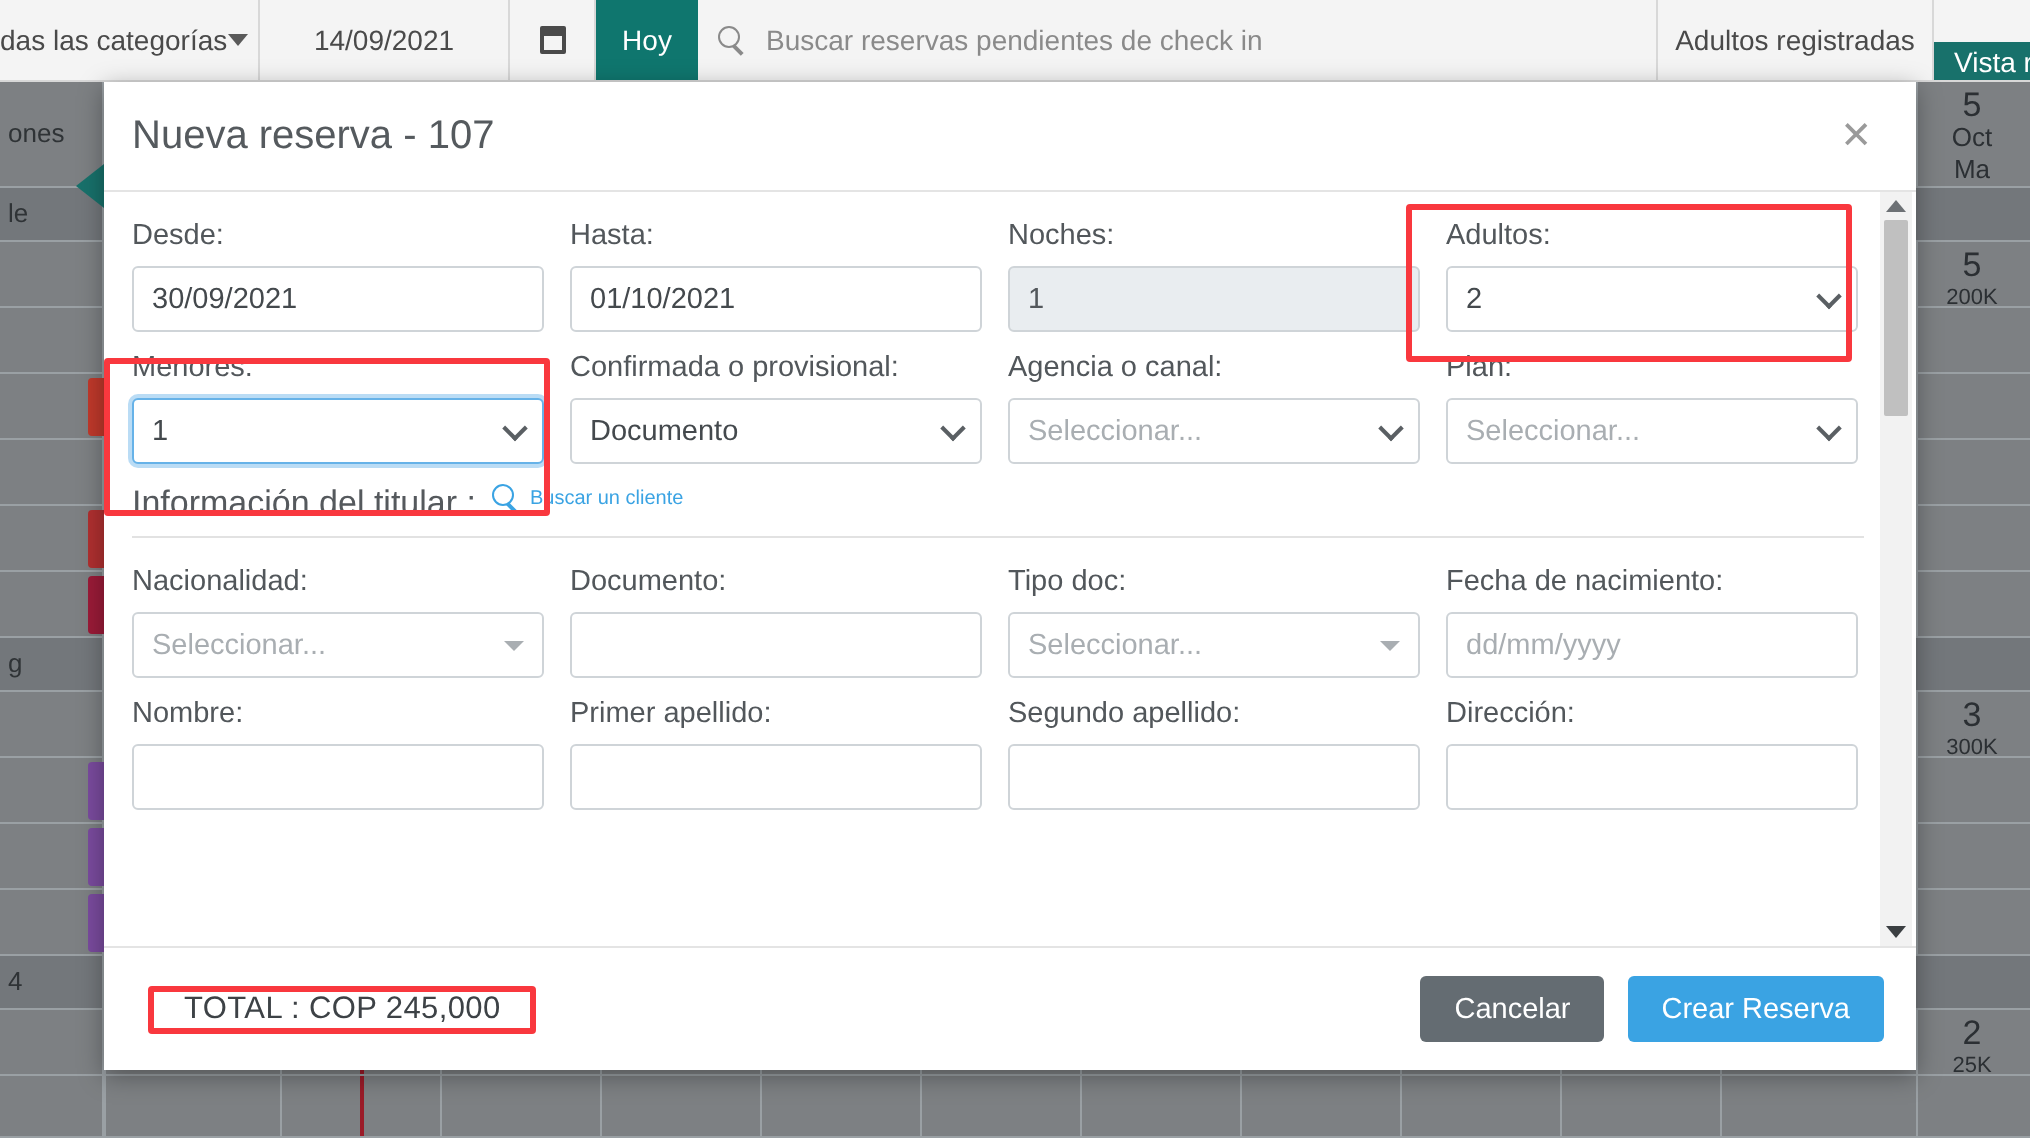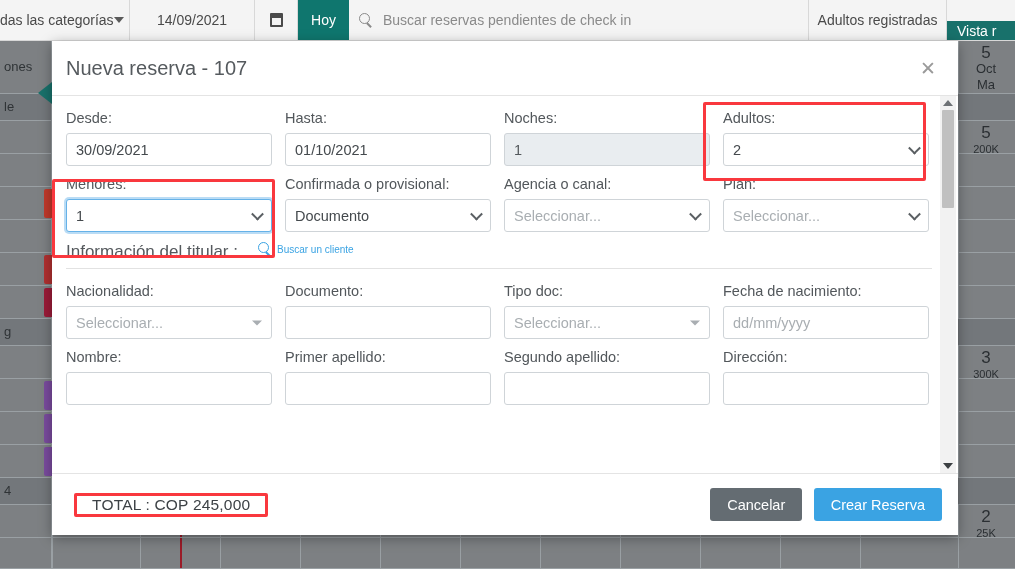--- a/index.html
+++ b/index.html
@@ -34,21 +34,21 @@
   .tb-calicon { width: 43px; justify-content: center; }
   .tb-hoy {
     width: 51px; justify-content: center;
     background: #0f766e; color: #ffffff;
     border-right: none;
   }
   .tb-search { flex: 1; color: #8a8a8a; gap: 9px; }
   .tb-search .lbl { font-size: 14px; }
   .tb-reservas { width: 138px; justify-content: center; }
   .tb-vista {
-    width: 68px; justify-content: flex-start;
+    width: 48px; justify-content: flex-start;
     background: #18716b; color: #ffffff; border-right: none;
     overflow: hidden;
     margin-top: 21px;
   }
   .caret-down {
     width: 0; height: 0;
     border-left: 5px solid transparent;
     border-right: 5px solid transparent;
     border-top: 6px solid #5a5a5a;
     display: inline-block;
@@ -180,21 +180,21 @@
   }
 
   .hl-red {
     position: absolute;
     border: 3px solid #f9383e;
     border-radius: 2px;
     pointer-events: none;
   }
 
   .section-head {
-    display: flex; align-items: baseline; gap: 20px;
+    display: flex; align-items: baseline; gap: 8px;
     border-bottom: 1px solid #e2e2e2;
     padding-bottom: 6px;
     margin: 0 0 14px 0;
     text-align: center;
   }
   .section-title { font-size: 17px; color: #55595d; }
   .section-link {
     font-size: 10px; color: #3aa3e3; display: flex; align-items: center; gap: 4px;
     cursor: pointer;
   }

